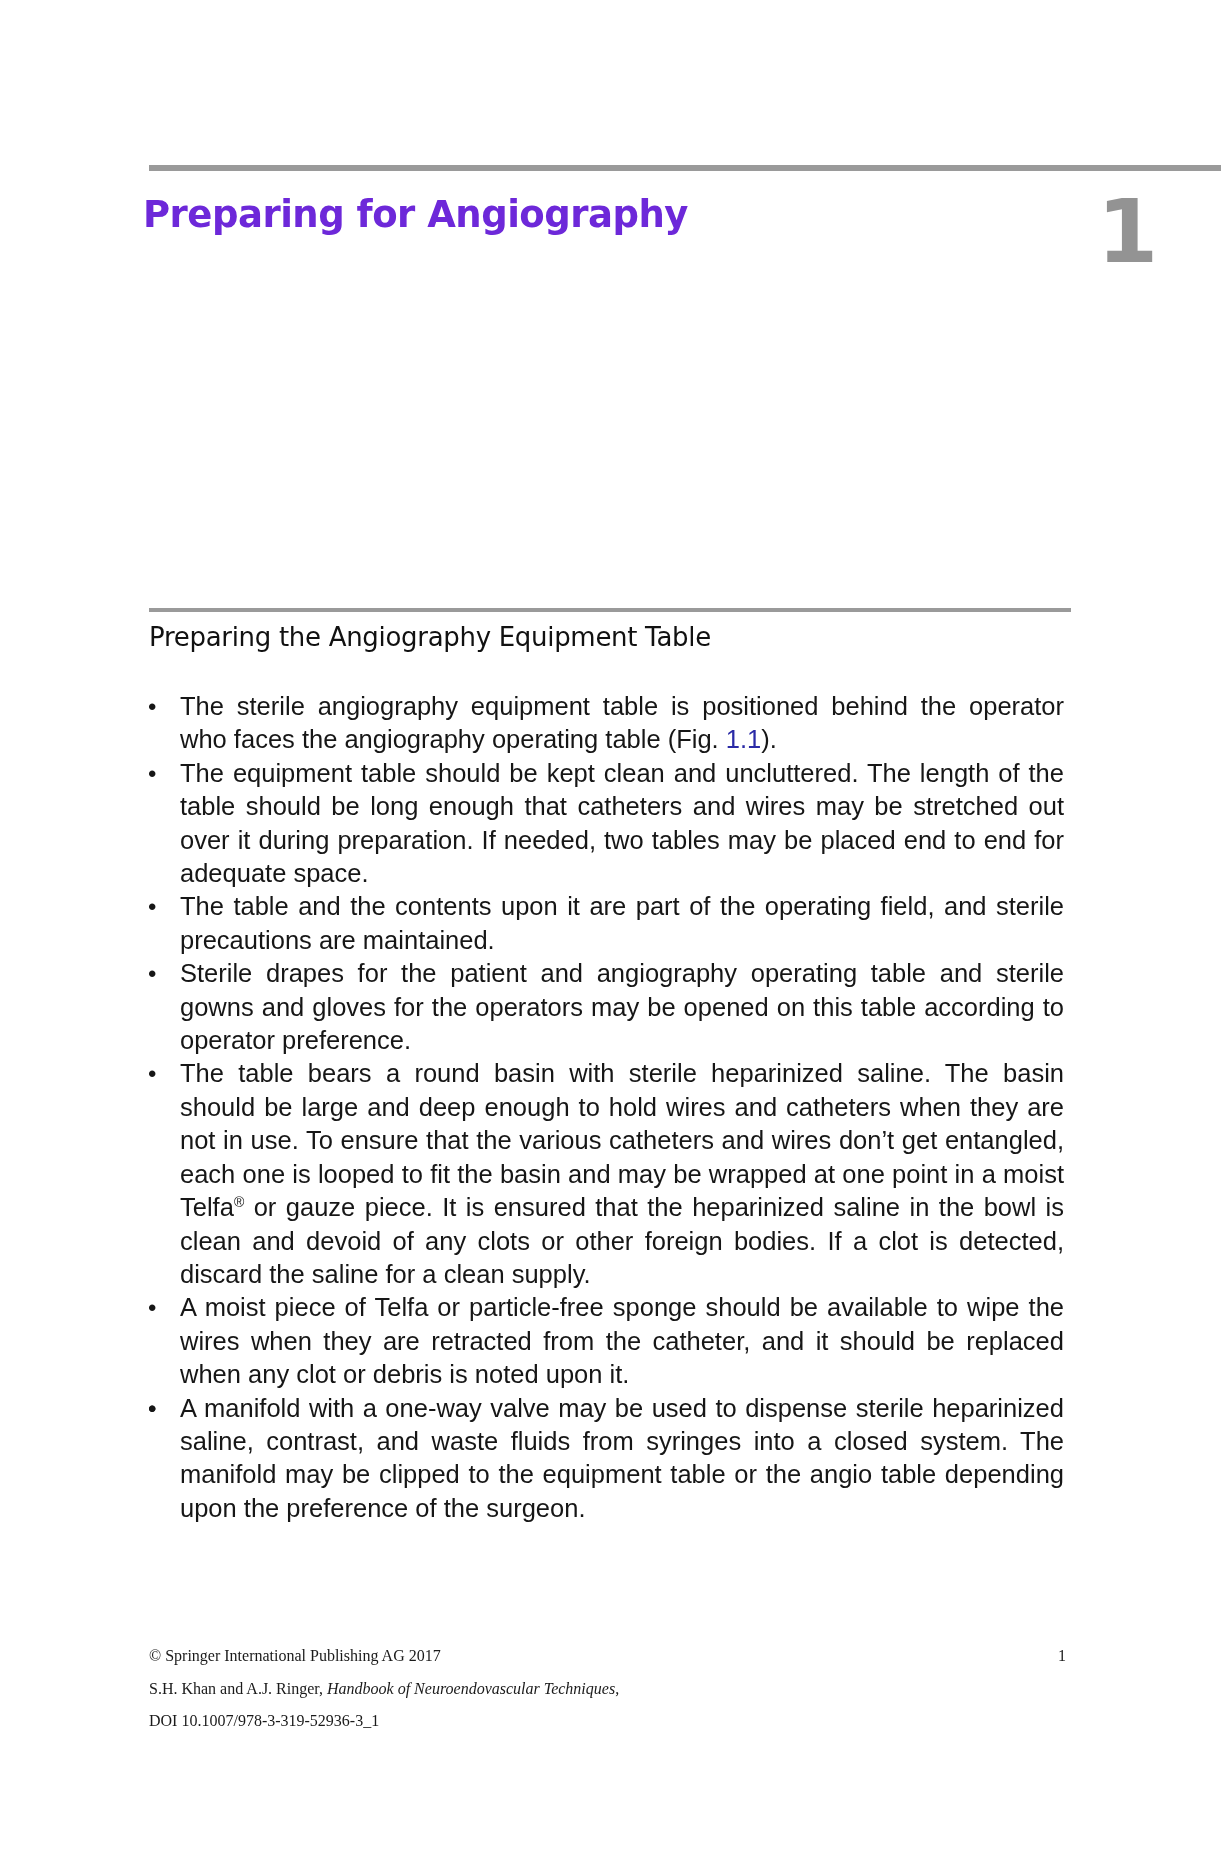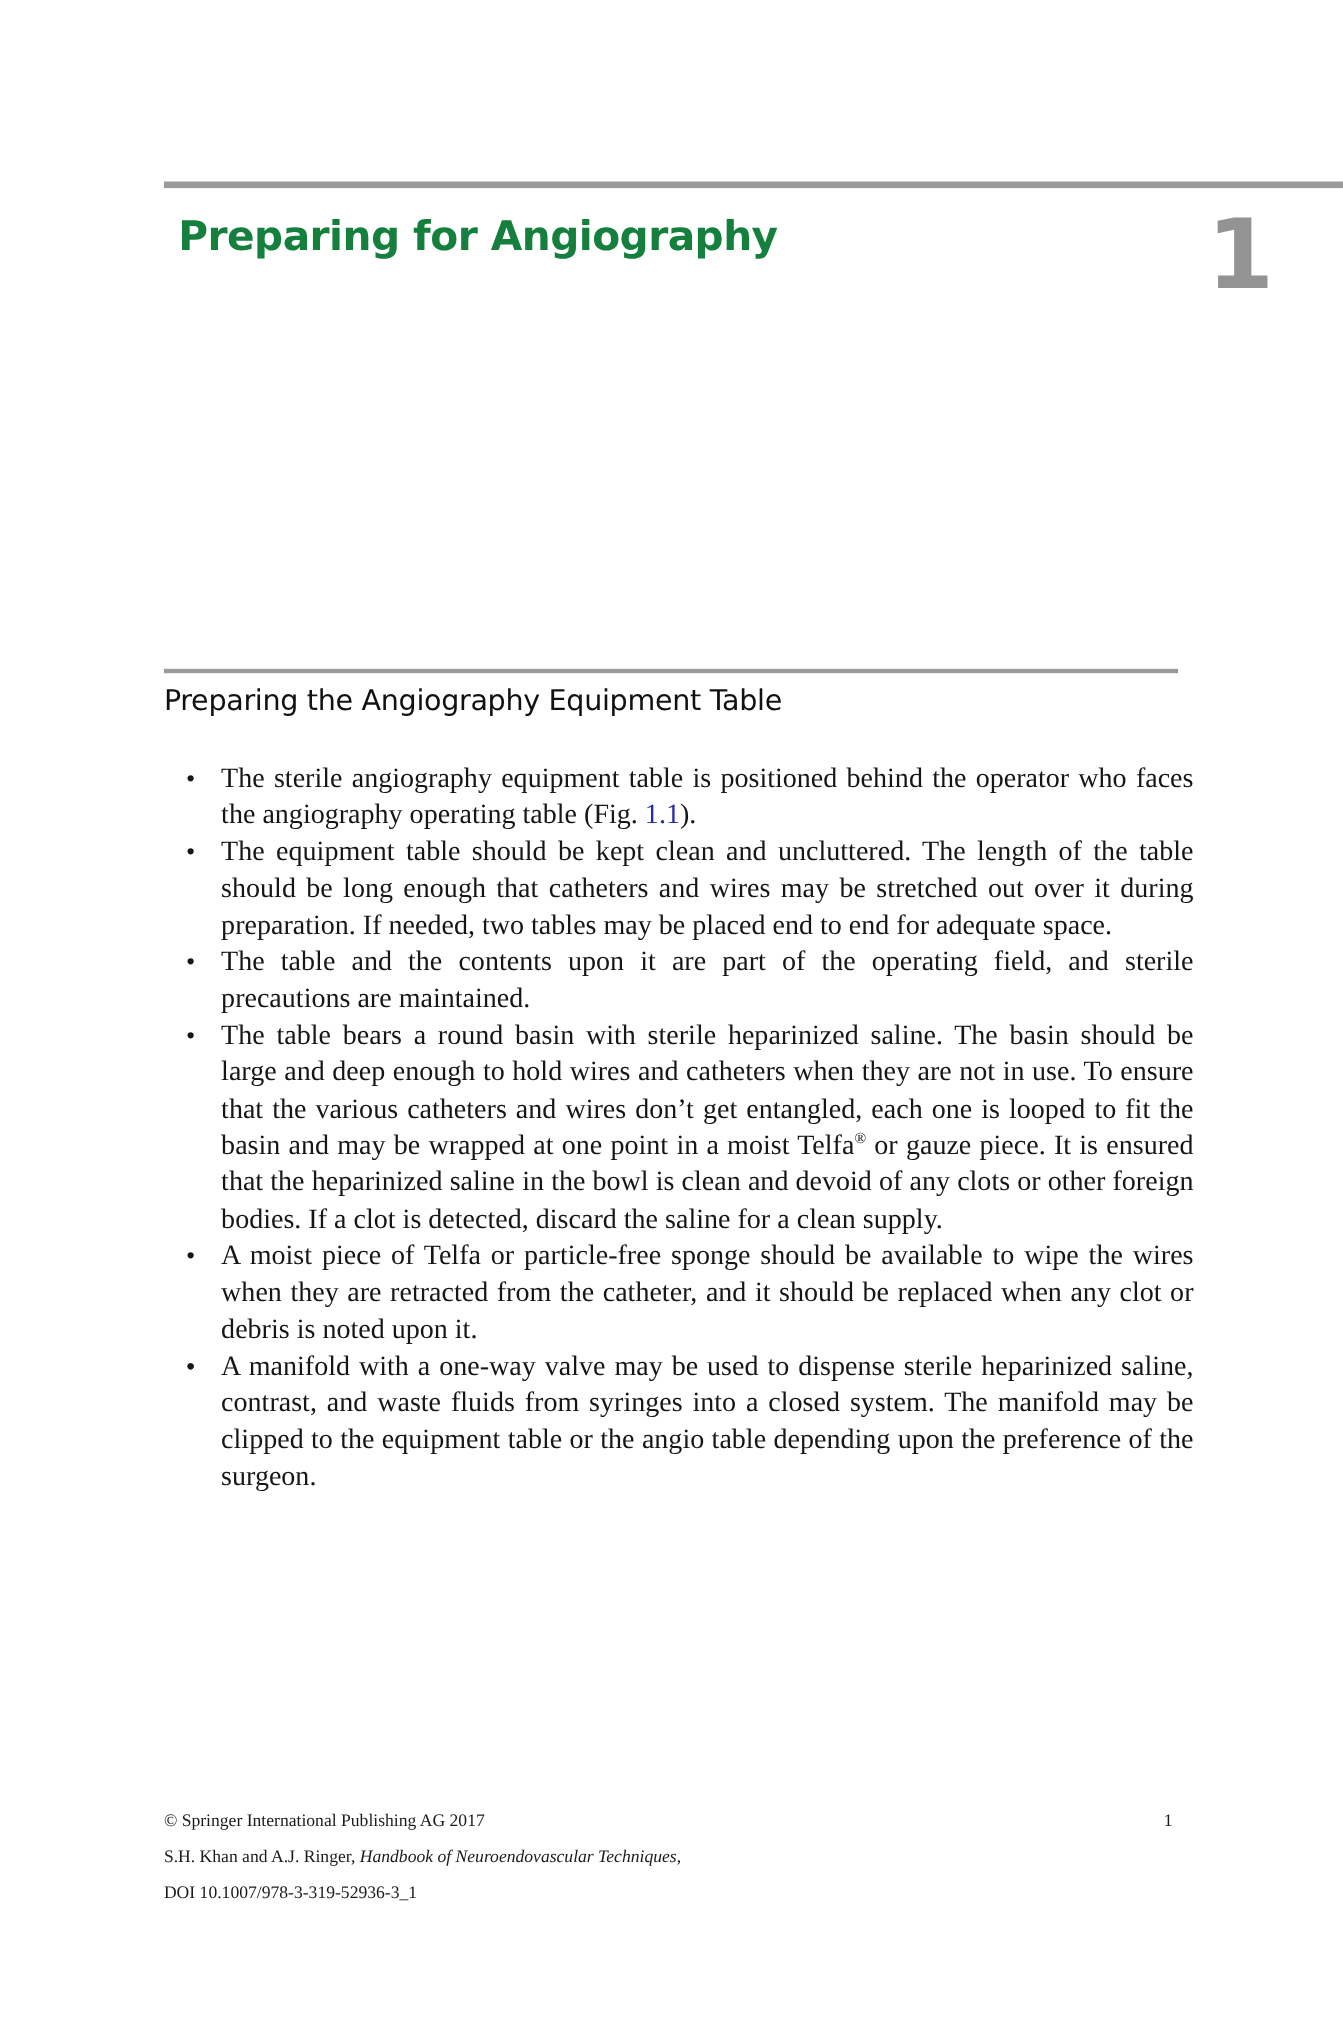--- a/index.html
+++ b/index.html
@@ -1,22 +1,22 @@
 <!DOCTYPE html>
 <html><head>
 <meta charset="utf-8">
 <style>
   html, body { margin: 0; padding: 0; background: #ffffff; }
   body { width: 1221px; height: 1851px; position: relative; overflow: hidden; }
   .top-rule { position: absolute; left: 149px; top: 165px; width: 1072px; height: 6px; background: #9a9a9a; }
-  .chapter-title { position: absolute; left: 162px; top: 193px; font-family: "DejaVu Sans", sans-serif; font-weight: bold; font-size: 37px; color: #15803d; letter-spacing: -0.5px; white-space: nowrap; }
+  .chapter-title { position: absolute; left: 143px; top: 193px; font-family: "DejaVu Sans", sans-serif; font-weight: bold; font-size: 37px; color: #6d28d9; letter-spacing: -0.5px; white-space: nowrap; }
   .chapter-number { position: absolute; left: 1097px; top: 188px; font-family: "DejaVu Sans", sans-serif; font-weight: bold; font-size: 88px; color: #939393; line-height: 1; }
   .section-rule { position: absolute; left: 149px; top: 608px; width: 922px; height: 4px; background: #9a9a9a; }
   .section-heading { position: absolute; left: 149px; top: 622px; font-family: "DejaVu Sans", sans-serif; font-weight: normal; font-size: 26px; color: #111; letter-spacing: -0.3px; white-space: nowrap; }
-  .bullets { position: absolute; left: 163px; top: 690px; width: 922px; margin: 0; padding: 0; list-style: none; font-family: Liberation Serif, serif; font-size: 25.5px; line-height: 33.4px; color: #161616; }
+  .bullets { position: absolute; left: 142px; top: 690px; width: 922px; margin: 0; padding: 0; list-style: none; font-family: Liberation Sans, sans-serif; font-size: 25.5px; line-height: 33.4px; color: #161616; }
   .bullets li { position: relative; padding-left: 38px; text-align: justify; }
   .bullet-dot { position: absolute; left: 6px; top: 0; width: 20px; }
   .bullet-dot::before { content: "\2022"; font-size: 24px; }
   .fig-link { color: #2a2aa6; }
   sup { font-size: 14px; line-height: 0; vertical-align: super; }
   .footer { position: absolute; left: 149px; top: 1640px; width: 922px; font-family: "Liberation Serif", serif; font-size: 16px; line-height: 32.5px; color: #1a1a1a; }
   .footer .page-num { position: absolute; right: 5px; top: 0; }
   .footer i { font-style: italic; }
 </style>
 </head>
@@ -37,20 +37,24 @@
   <li>
     <span class="bullet-dot"></span>
     <span>The equipment table should be kept clean and uncluttered. The length of the table should be long enough that catheters and wires may be stretched out over it during preparation. If needed, two tables may be placed end to end for adequate space.</span>
   </li>
   <li>
     <span class="bullet-dot"></span>
     <span>The table and the contents upon it are part of the operating field, and sterile precautions are maintained.</span>
   </li>
   <li>
     <span class="bullet-dot"></span>
+    <span>Sterile drapes for the patient and angiography operating table and sterile gowns and gloves for the operators may be opened on this table according to operator preference.</span>
+  </li>
+  <li>
+    <span class="bullet-dot"></span>
     <span>The table bears a round basin with sterile heparinized saline. The basin should be large and deep enough to hold wires and catheters when they are not in use. To ensure that the various catheters and wires don’t get entangled, each one is looped to fit the basin and may be wrapped at one point in a moist Telfa</span><sup>®</sup><span> or gauze piece. It is ensured that the heparinized saline in the bowl is clean and devoid of any clots or other foreign bodies. If a clot is detected, discard the saline for a clean supply.</span>
   </li>
   <li>
     <span class="bullet-dot"></span>
     <span>A moist piece of Telfa or particle-free sponge should be available to wipe the wires when they are retracted from the catheter, and it should be replaced when any clot or debris is noted upon it.</span>
   </li>
   <li>
     <span class="bullet-dot"></span>
   </li>
   <li>

